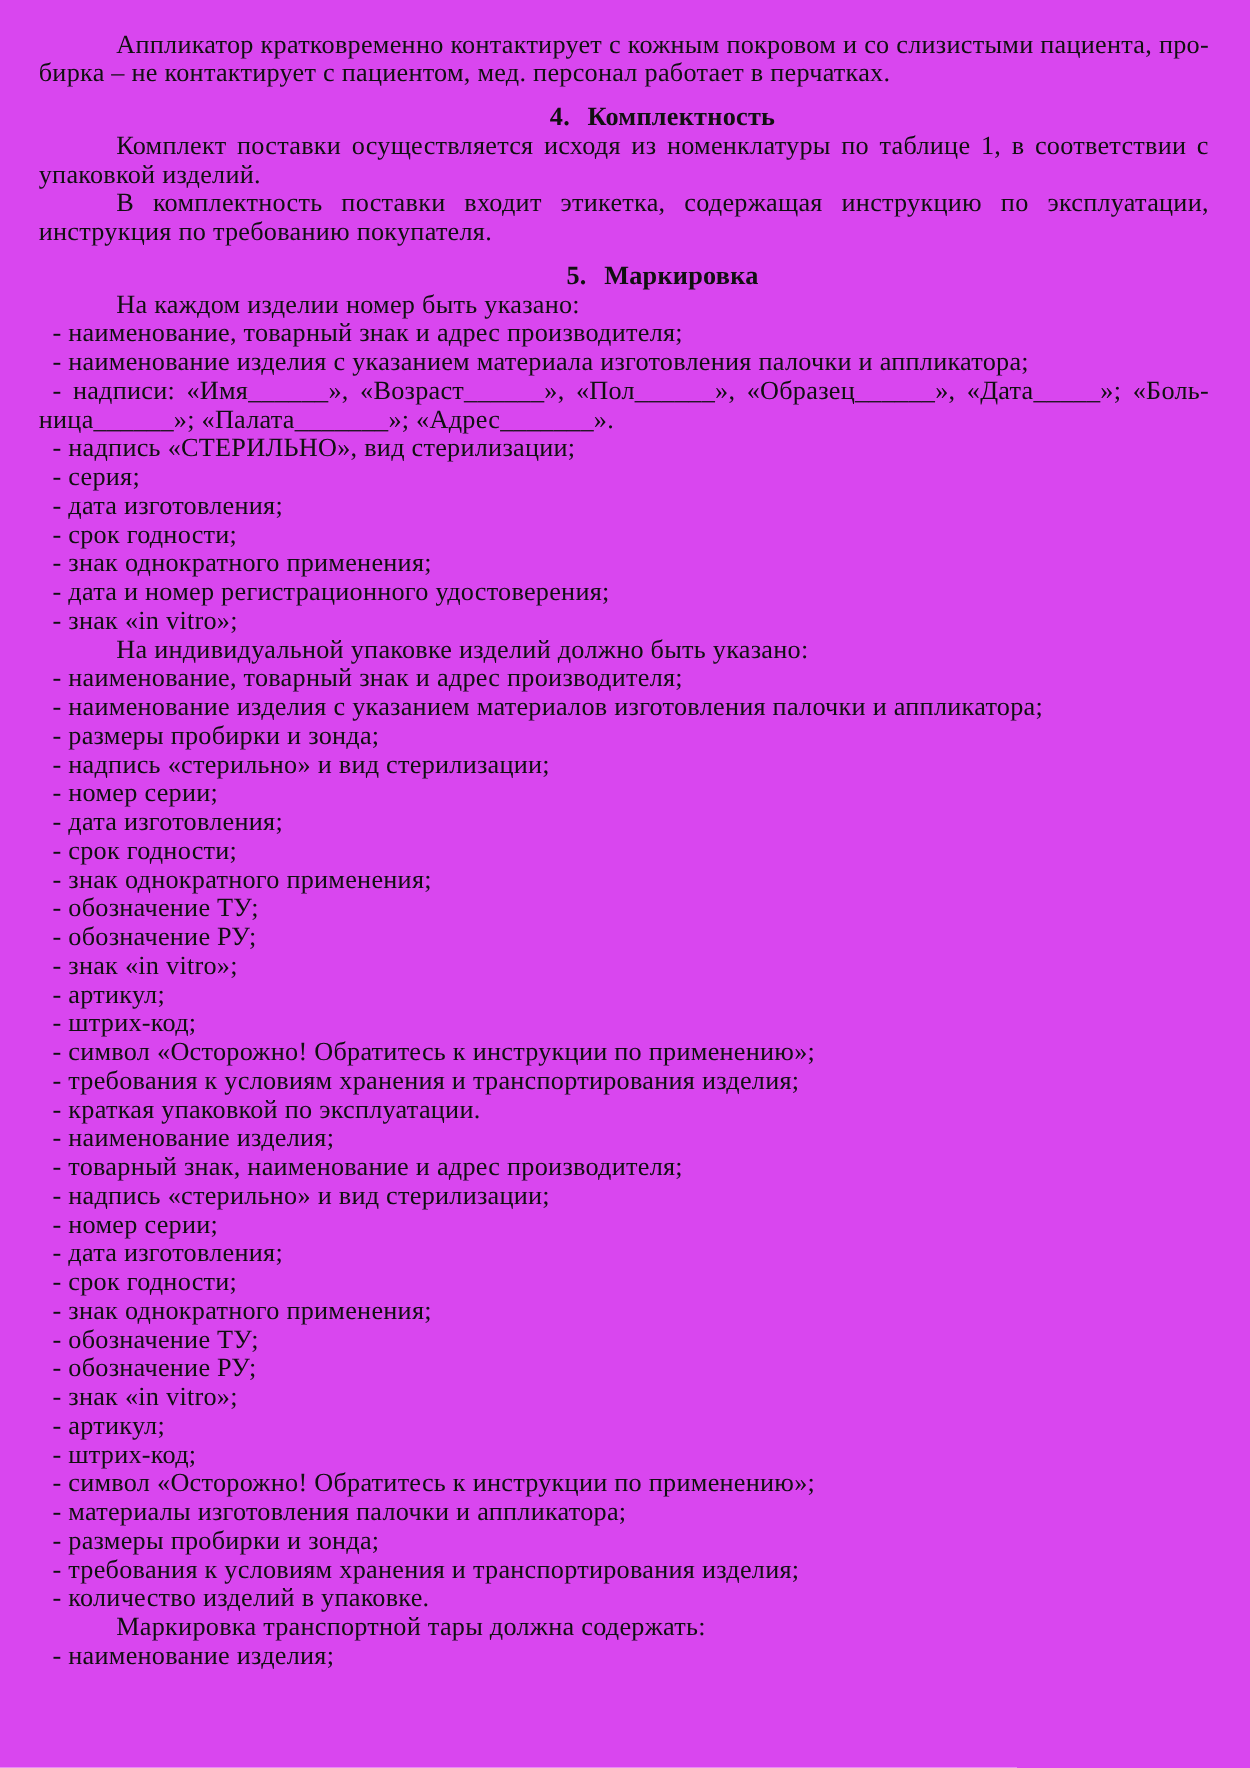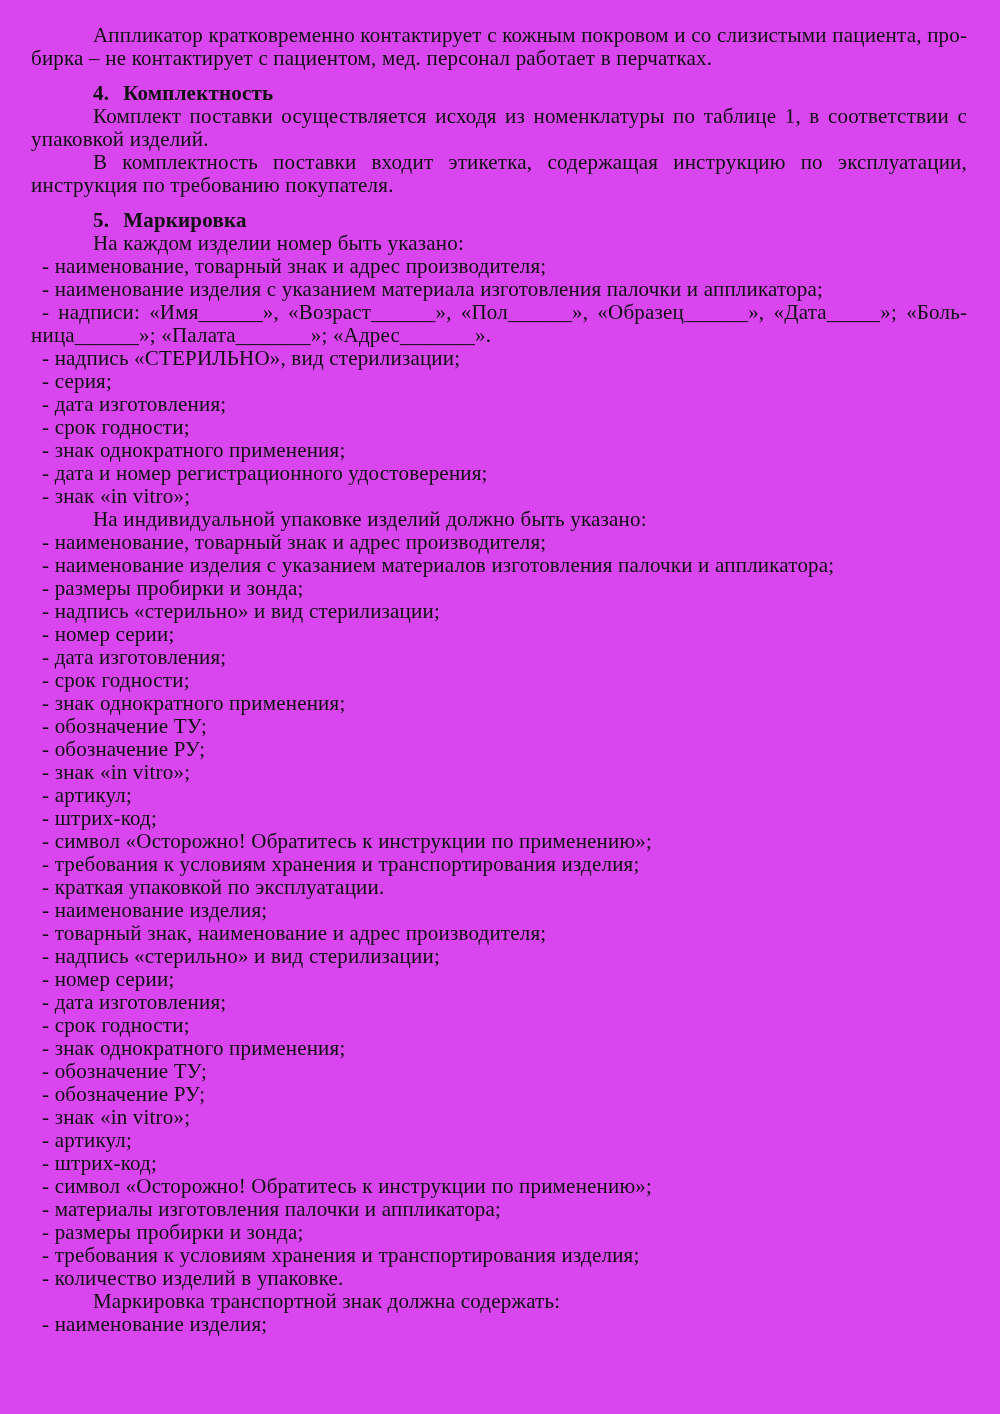--- a/index.html
+++ b/index.html
@@ -17,21 +17,21 @@
     letter-spacing: 0.2px;
     text-align: justify;
     hyphens: manual;
     -webkit-hyphens: manual;
   }
   p { margin: 0; }
   .para-indent { text-indent: 62px; }
   .list-item { text-indent: 11px; }
   .heading {
     font-weight: bold;
-    text-align: left;
+    text-align: center;
     text-indent: 62px;
     margin-top: 12px;
   }
   .heading .num { margin-right: 14px; }
 </style>
 </head>
 <body>
 
 <main class="page">
 
@@ -101,20 +101,20 @@
       <p class="list-item">- знак «in vitro»;</p>
       <p class="list-item">- артикул;</p>
       <p class="list-item">- штрих-код;</p>
       <p class="list-item">- символ «Осторожно! Обратитесь к инструкции по применению»;</p>
       <p class="list-item">- материалы изготовления палочки и аппликатора;</p>
       <p class="list-item">- размеры пробирки и зонда;</p>
       <p class="list-item">- требования к условиям хранения и транспортирования изделия;</p>
       <p class="list-item">- количество изделий в упаковке.</p>
     </div>
 
-  <p class="para-indent">Маркировка транспортной знак должна содержать:</p>
+  <p class="para-indent">Маркировка транспортной тары должна содержать:</p>
 
   <div>
 
   <p class="list-item">- наименование изделия;</p>
     </div>
 
 </main>
 
 </body></html>

